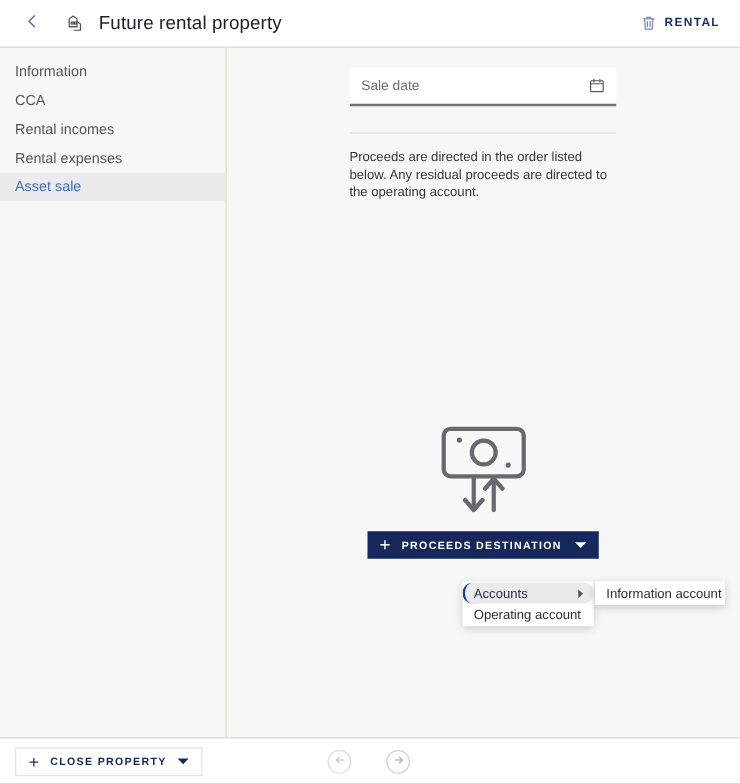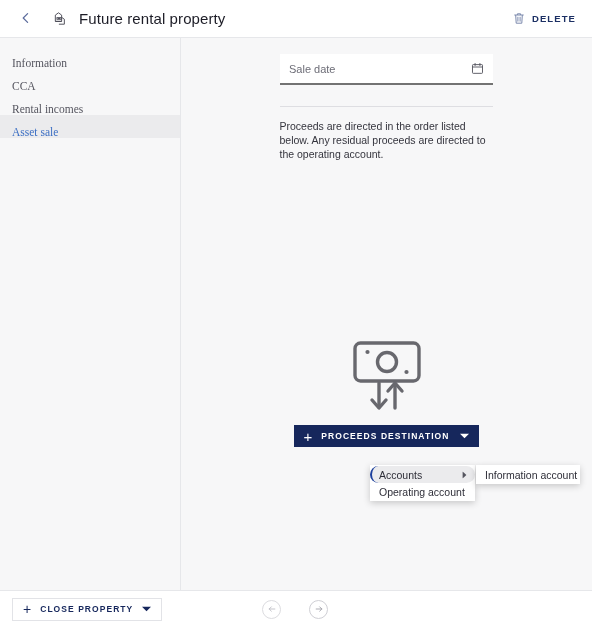--- a/index.html
+++ b/index.html
@@ -89,27 +89,26 @@
   .sidebar {
     width: 181px;
     min-width: 181px;
     background: #f7f7f8;
     border-right: 1px solid #e6e7ea;
     padding-top: 8px;
   }
   .side-item {
     height: 23px;
     display: flex;
-    align-items: flex-end;
+    align-items: center;
     padding-left: 12px;
     font-size: 11.5px;
     color: #55555f;
     cursor: pointer;
     margin-bottom: 0;
-    font-family: Liberation Serif, serif;
   }
   .side-item + .side-item { margin-top: 0; }
   .side-item.active {
     background: #ebebed;
     color: #3c6fc4;
   }
 
   
   .main {
     flex: 1 1 auto;
@@ -322,35 +321,38 @@
 
     <div class="delete-btn">
       <span class="delete-icon">
         <svg width="12" height="13" viewBox="0 0 12 13" fill="none" stroke="currentColor" stroke-width="1">
           <path d="M1.7 3h8.6" stroke-linecap="round"></path>
           <path d="M4.4 3V1.8h3.2V3"></path>
           <path d="M2.7 3.0l.5 8.2h5.6L9.3 3.0" stroke-linejoin="round"></path>
           <path d="M4.9 5.2v4M7.1 5.2v4" stroke-linecap="round"></path>
         </svg>
       </span>
-      <span class="delete-label">DELETE</span>
+      <span class="delete-label">RENTAL</span>
     </div>
   </div>
 
   <div class="body-wrap">
 
     <div class="sidebar">
       <div class="side-item">
         <span>Information</span>
       </div>
       <div class="side-item">
         <span>CCA</span>
       </div>
       <div class="side-item">
         <span>Rental incomes</span>
+      </div>
+      <div class="side-item">
+        <span>Rental expenses</span>
       </div>
       <div class="side-item active">
         <span>Asset sale</span>
       </div>
     </div>
 
     <div class="main">
 
       <div class="form-area">
 

